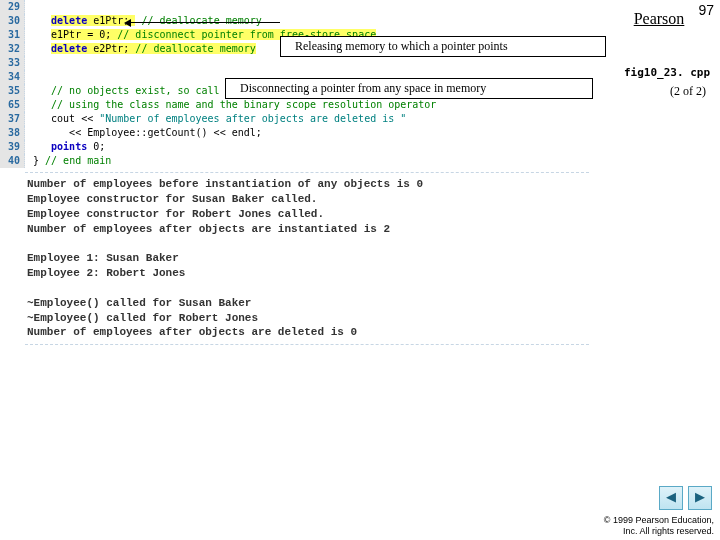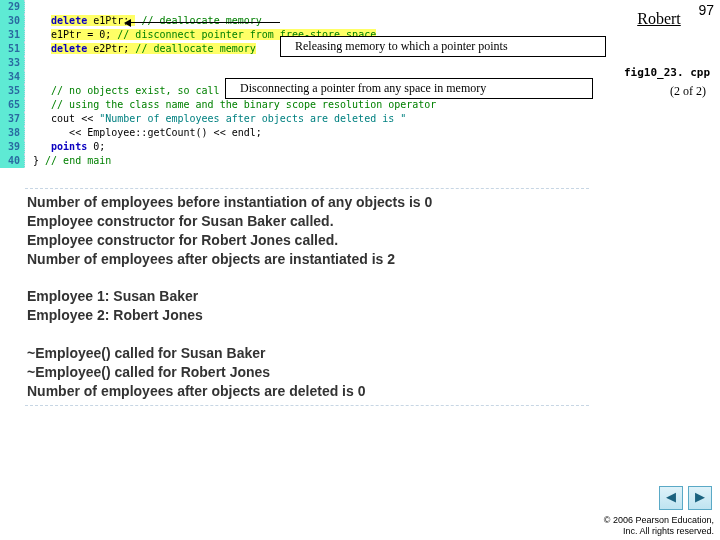--- a/index.html
+++ b/index.html
@@ -24,21 +24,21 @@
     align-items: flex-start;
     height: 14px;
     line-height: 14px;
     font-family: "Lucida Console", Consolas, monospace;
     font-size: 10px;
   }
   .lineno {
     width: 20px;
     text-align: right;
     color: #2a6aa0;
-    background: #5eead4;
+    background: #e5e5e5;
     padding-right: 4px;
     font-weight: bold;
     border-right: 1px dotted #c7d6e4;
   }
   .code {
     padding-left: 8px;
     white-space: pre;
   }
   .hl {
     background: #ffff66;
@@ -75,28 +75,27 @@
     z-index: 5;
   }
 
   .output-box {
     position: absolute;
     left: 25px;
     top: 172px;
     width: 560px;
     border-top: 1px dashed #c7d6e4;
     border-bottom: 1px dashed #c7d6e4;
-    font-family: Liberation Sans, sans-serif;
-    font-size: 14px;
+    font-family: Liberation Mono, monospace;
+    font-size: 11px;
     font-weight: bold;
     color: #333;
     padding: 4px 2px;
     white-space: pre;
     line-height: 1.35;
-    margin-top: 16px;
   }
 
   .right-card {
     position: absolute;
     right: 0;
     top: 0;
     width: 122px;
     height: 540px;
     background: #fff;
   }
@@ -166,21 +165,21 @@
     </div>
   <div class="code-line">
       <span class="lineno">30</span>
       <span class="code">   <span class="hl"><span class="kw">delete</span><span> e1Ptr; </span></span> <span class="cmt">// deallocate memory</span></span>
     </div>
   <div class="code-line">
       <span class="lineno">31</span>
       <span class="code">   <span class="hl"><span>e1Ptr = </span><span class="num">0</span><span>; </span><span class="cmt">// disconnect pointer from free-store space</span></span></span>
     </div>
   <div class="code-line">
-      <span class="lineno">51</span>
+      <span class="lineno">32</span>
       <span class="code">   <span class="hl"><span class="kw">delete</span><span> e2Ptr; </span><span class="cmt">// deallocate memory</span></span></span>
     </div>
   <div class="code-line">
       <span class="lineno">33</span>
     </div>
   <div class="code-line">
       <span class="lineno">34</span>
       <span class="code"></span>
     </div>
   <div class="code-line">
@@ -225,30 +224,30 @@
 
 Employee 1: Susan Baker
 Employee 2: Robert Jones
 
 ~Employee() called for Susan Baker
 ~Employee() called for Robert Jones
 Number of employees after objects are deleted is 0</div>
 
 <div class="right-card">
   <div class="slide-num">97</div>
-  <div class="outline">Robert</div>
+  <div class="outline">Pearson</div>
   <div class="filetag">fig10_23. cpp</div>
   <div class="pager">(2 of 2)</div>
 
   <div class="navset">
     <span class="navbtn">
       <span>◀</span>
     </span>
     <span class="navbtn">
       <span>▶</span>
     </span>
   </div>
 
   <div class="copyright">
-    <div>© 2006 Pearson Education,</div>
+    <div>© 1999 Pearson Education,</div>
     <div>Inc.  All rights reserved.</div>
   </div>
 </div>
 
 </body></html>

